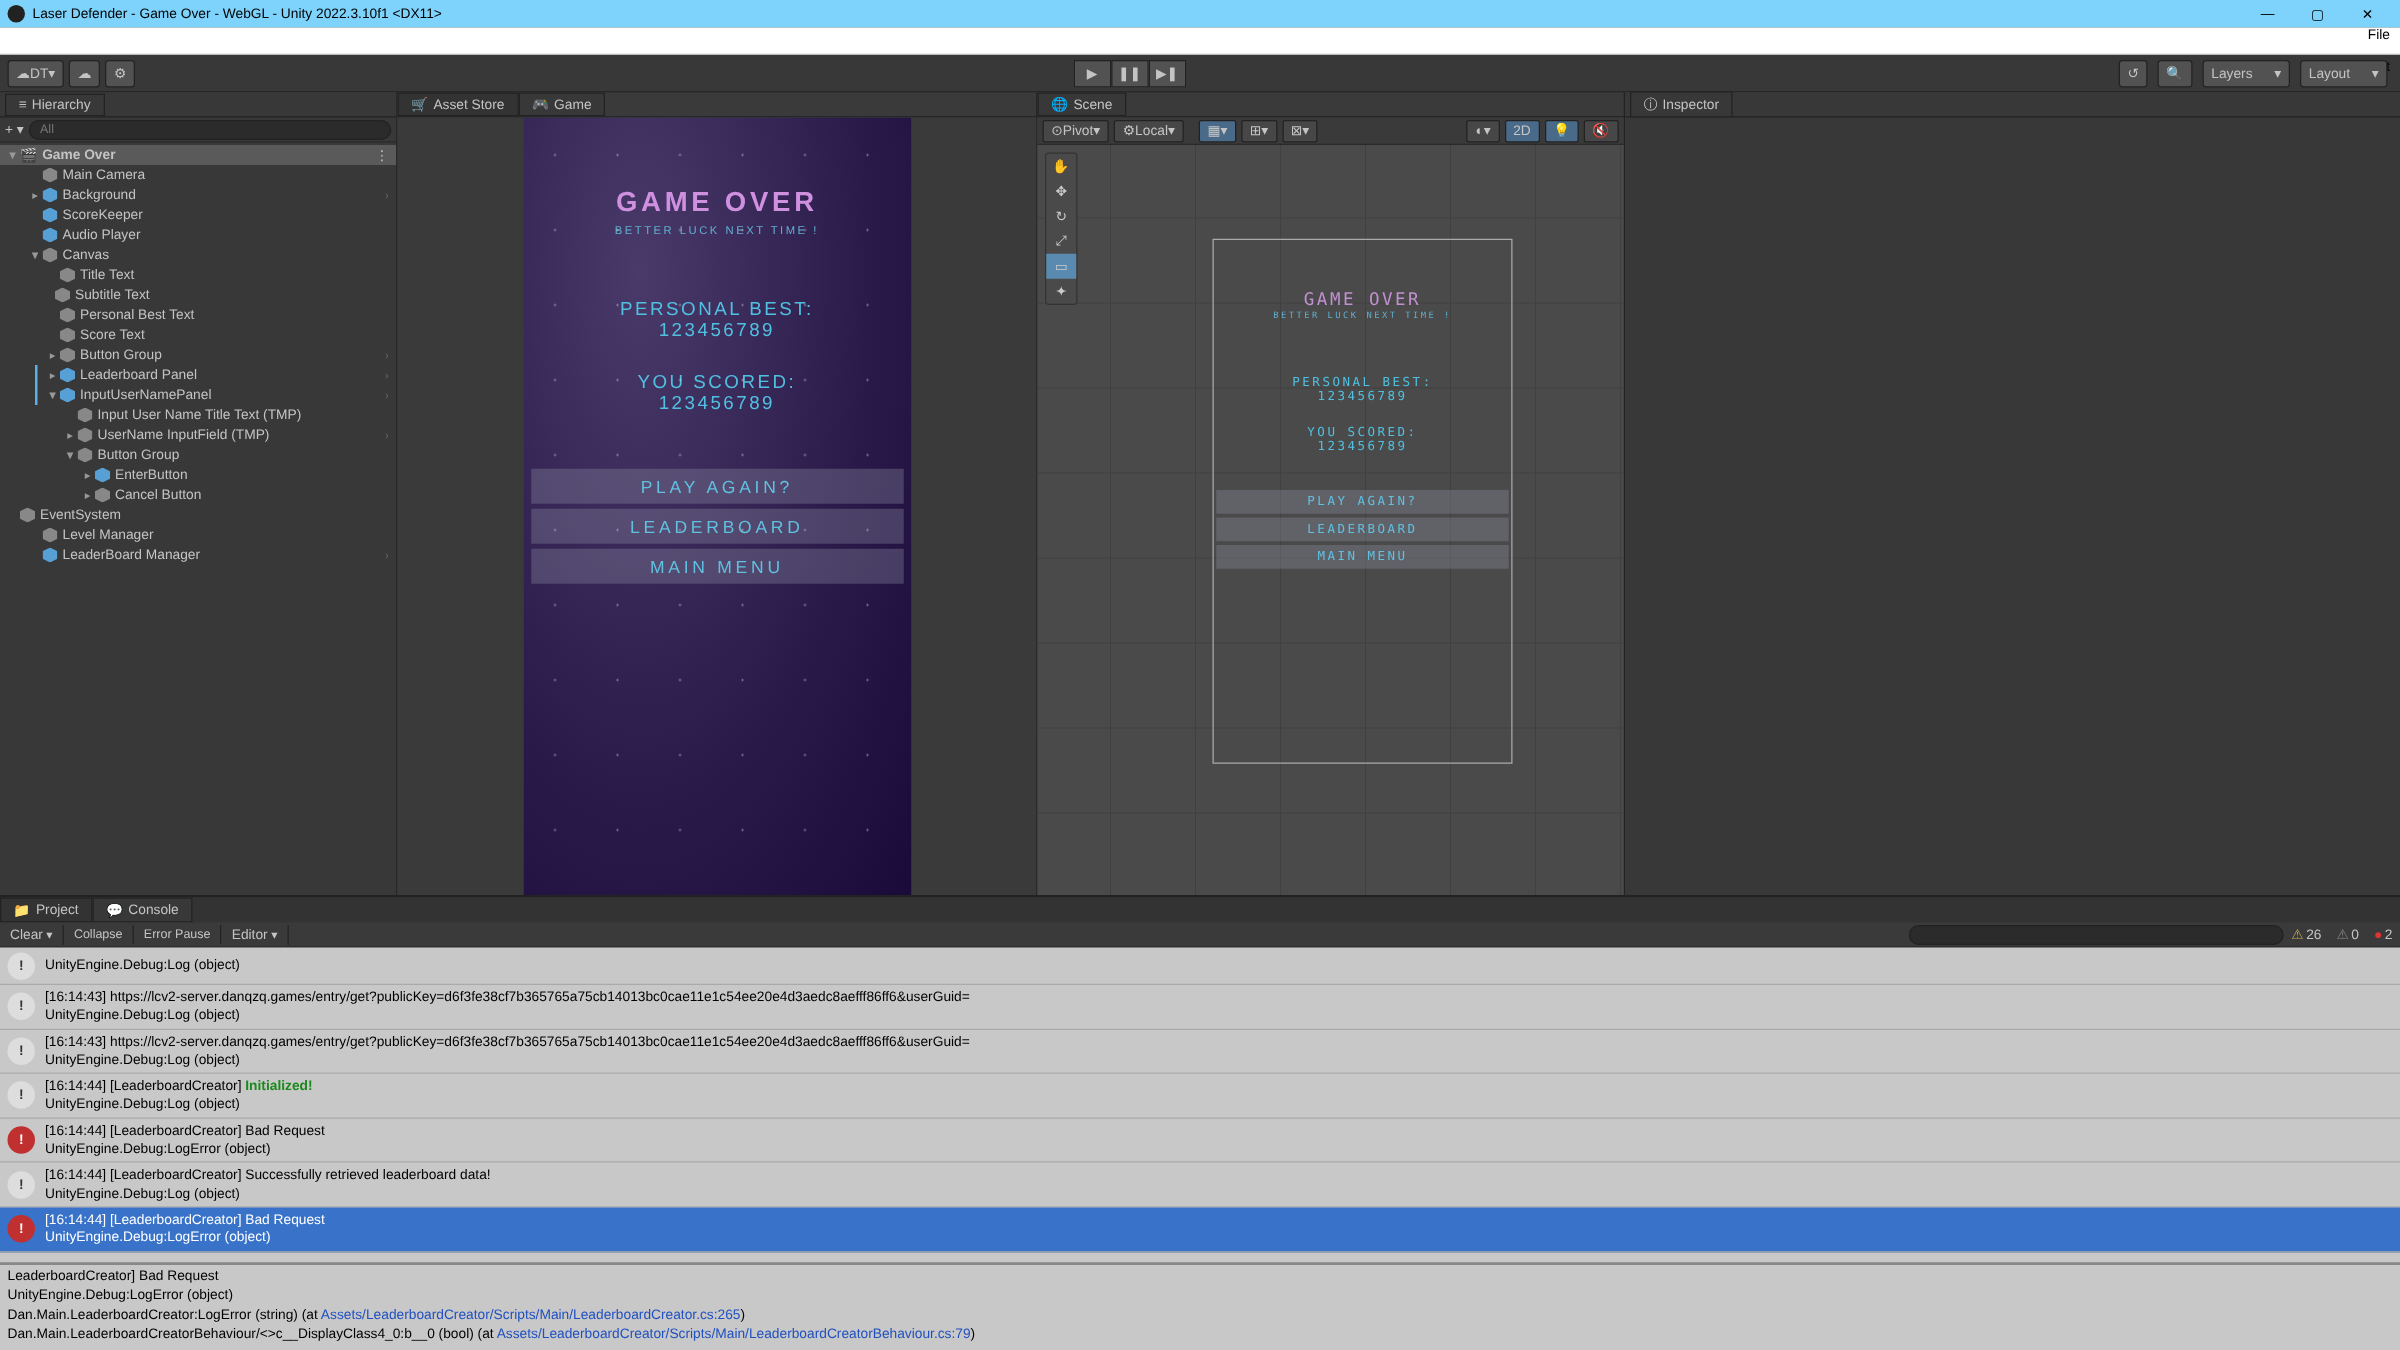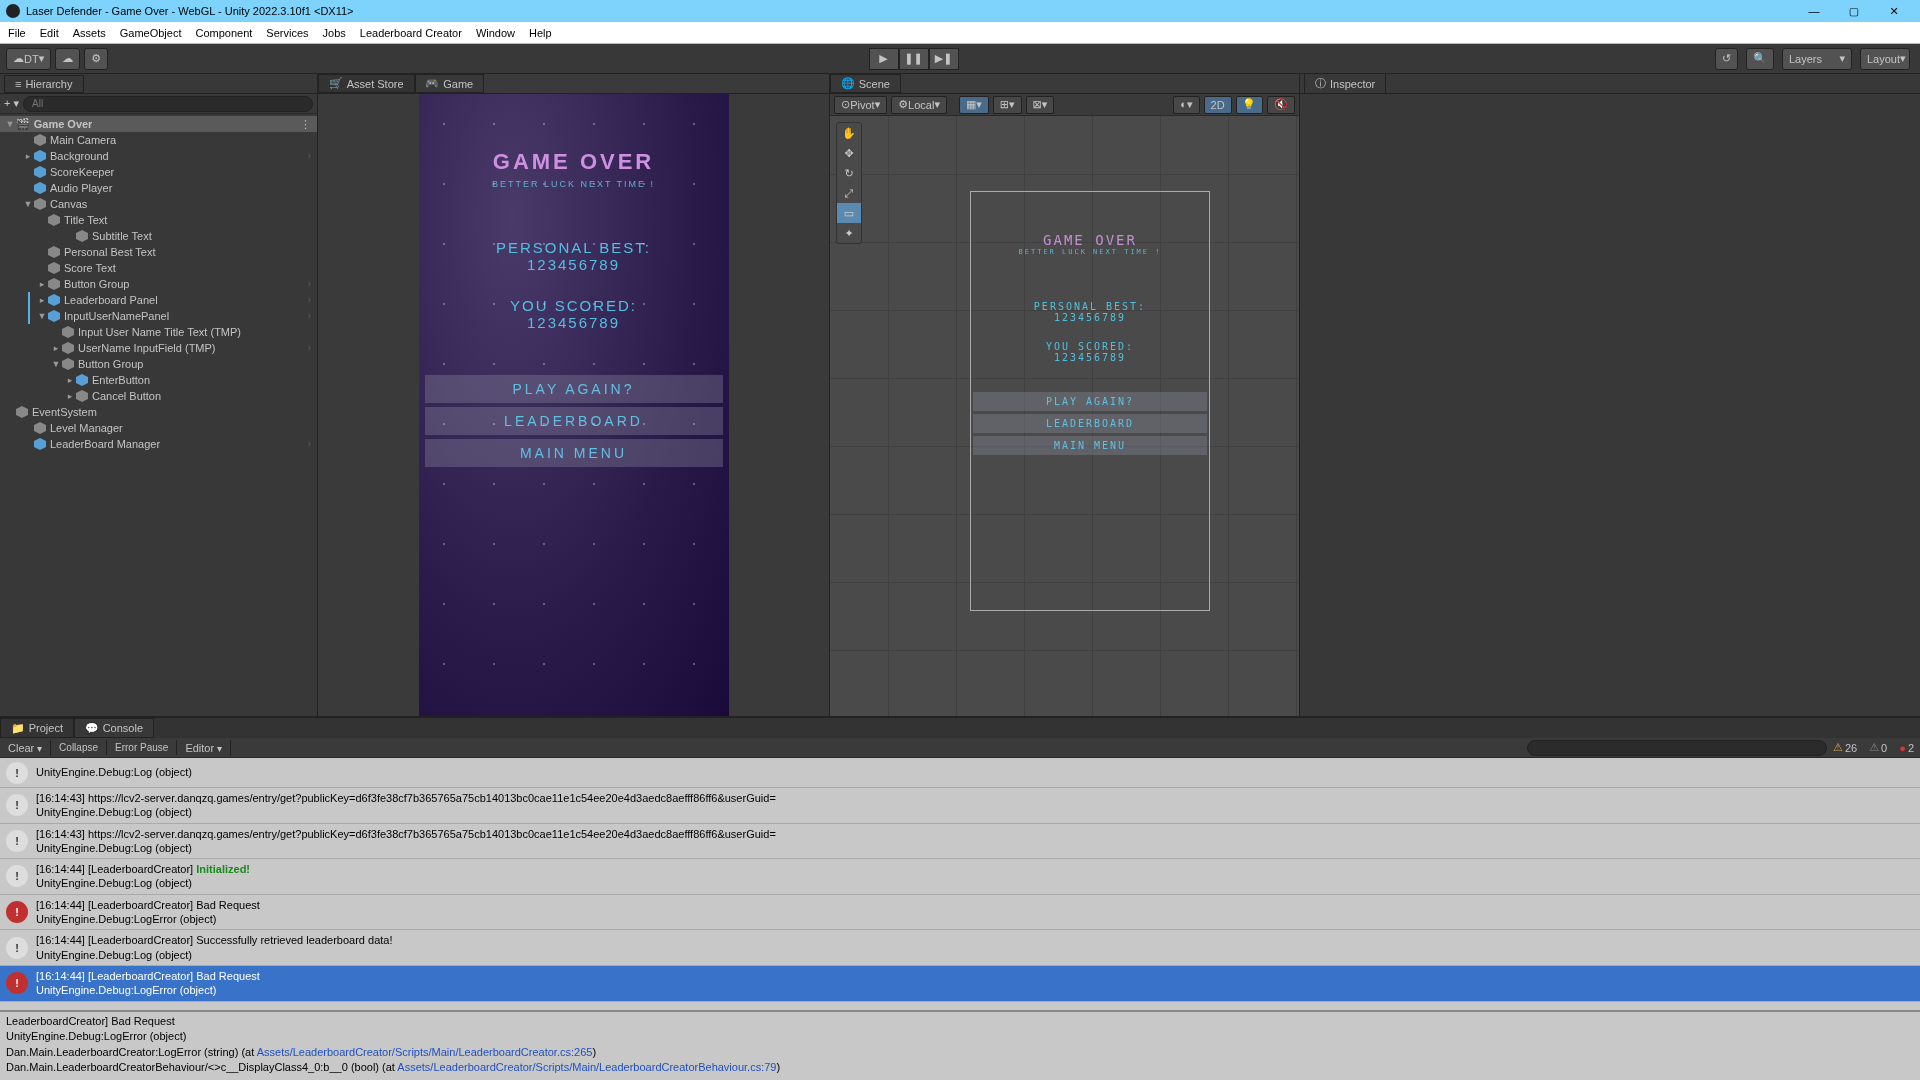--- a/index.html
+++ b/index.html
@@ -1,21 +1,21 @@
 <!DOCTYPE html>
 <html><head>
 <meta charset="utf-8">
 <style>
 * { margin:0; padding:0; box-sizing:border-box; font-family:"Segoe UI",Arial,sans-serif; font-size:11px; user-select:none;}
 body { background:#383838; color:#c4c4c4; overflow:hidden; width:1920px; height:1080px;}
 .titlebar { height:22px; background:#7dd3fc; color:#000; display:flex; align-items:center; padding:0 6px;}
 .titlebar .logo{width:14px;height:14px;background:#222;border-radius:50%;margin-right:6px;}
 .titlebar .spacer{flex:1;}
 .winbtn{width:40px;text-align:center;color:#000;}
-.menubar{height:22px;background:#fff;color:#000;display:flex;align-items:center;gap:14px;padding:0 8px;border-bottom:1px solid #bbb;}
+.menubar{height:22px;background:#fff;color:#000;display:flex;align-items:flex-end;gap:14px;padding:0 8px;border-bottom:1px solid #bbb;flex-direction:column;}
 .menubar span{cursor:default;}
 .toolbar{height:30px;background:#383838;border-bottom:1px solid #222;display:flex;align-items:center;padding:0 6px;}
 .toolbar .chip{height:22px;background:#525252;border:1px solid #222;border-radius:3px;display:flex;align-items:center;padding:0 6px;margin-right:4px;font-size:11px;}
 .toolbar .center{flex:1;display:flex;justify-content:center;gap:0;}
 .toolbar .playbtn{width:30px;height:22px;background:#525252;border:1px solid #222;display:flex;align-items:center;justify-content:center;}
 .toolbar .right{display:flex;gap:4px;}
 .main{display:flex;height:642px;}
 .panel-header{height:20px;background:#383838;border-bottom:1px solid #222;display:flex;align-items:center;padding:0 4px;}
 .tab{background:#333;border:1px solid #222;padding:2px 10px;font-size:11px;display:flex;align-items:center;gap:4px;}
 .tab.active{background:#383838;}
@@ -103,21 +103,21 @@
   <div class="chip">⚙</div>
   <div class="center">
     <div class="playbtn">▶</div>
     <div class="playbtn">❚❚</div>
     <div class="playbtn">▶❚</div>
   </div>
   <div class="right">
     <div class="chip">↺</div>
     <div class="chip">🔍</div>
     <div class="chip" style="width:70px;justify-content:space-between;"><span>Layers</span>▾</div>
-    <div class="chip" style="width:50px;justify-content:space-between;"><span>Layout</span>▾</div>
+    <div class="chip" style="width:70px;justify-content:space-between;"><span>Layout</span>▾</div>
   </div>
 </div>
 
 <div class="main">
   <div class="hierarchy">
     <div class="panel-header">
         <div class="tab active">≡ <span>Hierarchy</span></div>
       </div>
     <div class="hierarchy-toolbar">
       <span>+ ▾</span>
@@ -155,21 +155,21 @@
         <div class="tree-row" style="padding-left: 22px; position: relative;">
           <span class="arrow">▼</span>
           <span class="cube"></span>
           <span>Canvas</span>
         </div>
         <div class="tree-row" style="padding-left: 36px; position: relative;">
           <span class="arrow"></span>
           <span class="cube"></span>
           <span>Title Text</span>
         </div>
-        <div class="tree-row" style="padding-left: 32px; position: relative; margin-left: 32px;">
+        <div class="tree-row" style="padding-left: 32px; position: relative;">
           <span class="arrow"></span>
           <span class="cube"></span>
           <span>Subtitle Text</span>
         </div>
         <div class="tree-row" style="padding-left: 36px; position: relative;">
           <span class="arrow"></span>
           <span class="cube"></span>
           <span>Personal Best Text</span>
         </div>
         <div class="tree-row" style="padding-left: 36px; position: relative;">

